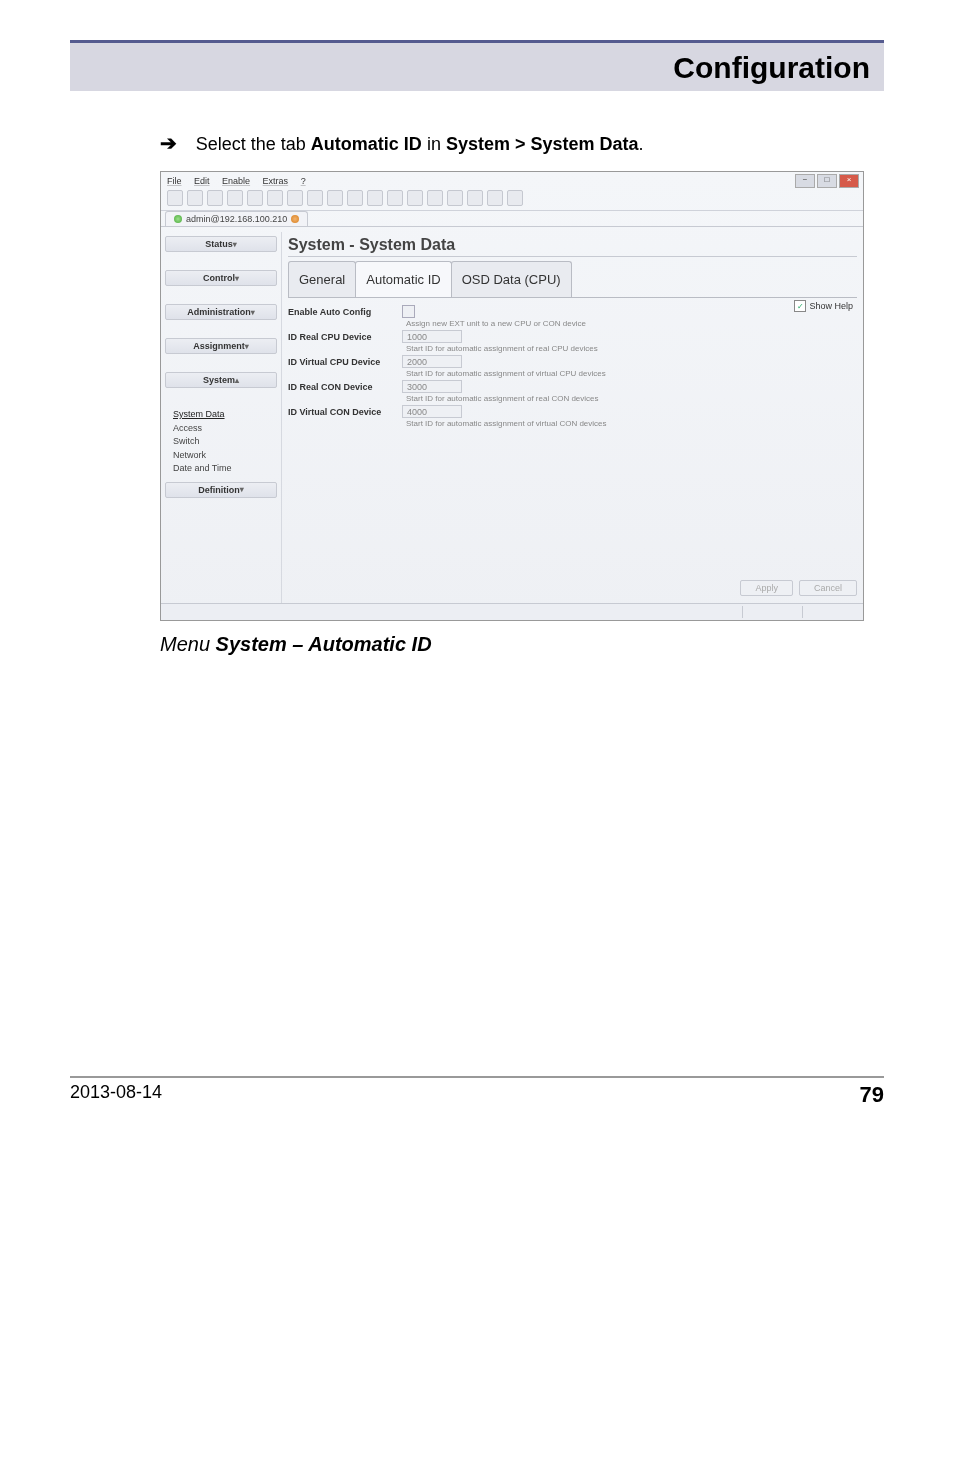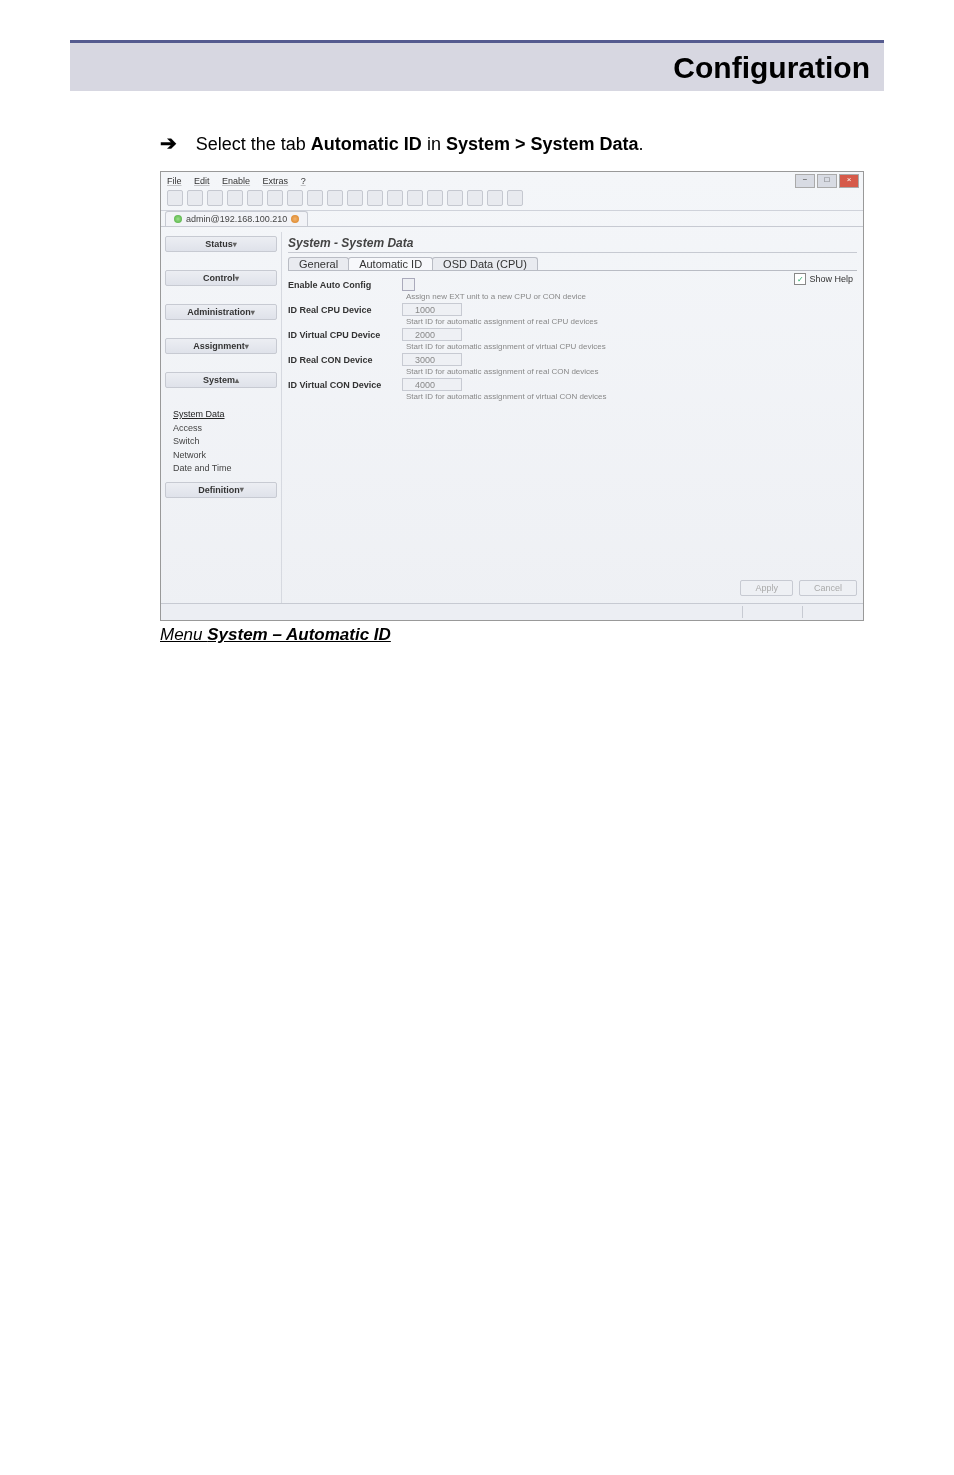--- a/index.html
+++ b/index.html
@@ -35,23 +35,22 @@
     font-size: 18px;
     margin-bottom: 16px;
   }
   .arrow {
     font-weight: bold;
     font-size: 20px;
     margin-right: 14px;
   }
   .caption {
     font-style: italic;
-    font-size: 17px;
-    margin-top: 4px;
-    text-decoration: underline;
+    font-size: 20px;
+    margin-top: 12px;
   }
   .caption b { font-style: italic; font-weight: bold; }
 
   
   .screenshot {
     border: 1px solid #999;
     background: linear-gradient(#f4f6f9,#eef0f4);
     font-size: 9px;
     color: #444;
     position: relative;
@@ -148,38 +147,37 @@
   }
   .sub-items .sel { text-decoration: underline; color: #222; }
   .content {
     flex: 1;
     padding: 4px 6px;
     position: relative;
     border-left: 1px solid #d6d9e0;
   }
   .content-title {
     font-weight: bold;
-    font-size: 12px;
+    font-size: 16px;
     margin-bottom: 2px;
-    font-style: italic;
   }
   .content-title-underline {
     border-bottom: 1px solid #c7cad2;
     margin-bottom: 4px;
   }
   .tabs {
     display: flex;
     gap: 0;
     margin-bottom: 0;
   }
   .ctab {
     border: 1px solid #b9bcc4;
     border-bottom: none;
-    padding: 0 10px;
-    font-size: 11px;
+    padding: 10px 10px;
+    font-size: 13px;
     background: #e9ebf0;
     border-radius: 3px 3px 0 0;
     margin-right: -1px;
     color: #333;
   }
   .ctab.active {
     background: #f7f8fb;
     font-weight: normal;
     position: relative;
     z-index: 2;
@@ -221,21 +219,21 @@
     font-weight: bold;
     color: #333;
   }
   .form-input {
     width: 60px;
     height: 13px;
     border: 1px solid #c7cad2;
     background: #eef0f4;
     font-size: 9px;
     color: #888;
-    padding: 0 12px;
+    padding: 0 4px;
     box-sizing: border-box;
     line-height: 13px;
   }
   .form-chk {
     width: 11px; height: 11px;
     border: 1px solid #aab;
     background: #eef0f4;
     display: inline-block;
   }
   .hint {
@@ -442,13 +440,17 @@
       <div class="status-strip"></div>
       <div class="status-sep"></div>
       <div class="status-sep2"></div>
     </div>
 
     <div class="caption">
       <span>Menu </span><b>System – Automatic ID</b>
     </div>
   </div>
 
+  <div class="footer">
+    <span>2013-08-14</span>
+    <span class="pn">79</span>
+  </div>
 </div>
 
 </body></html>

